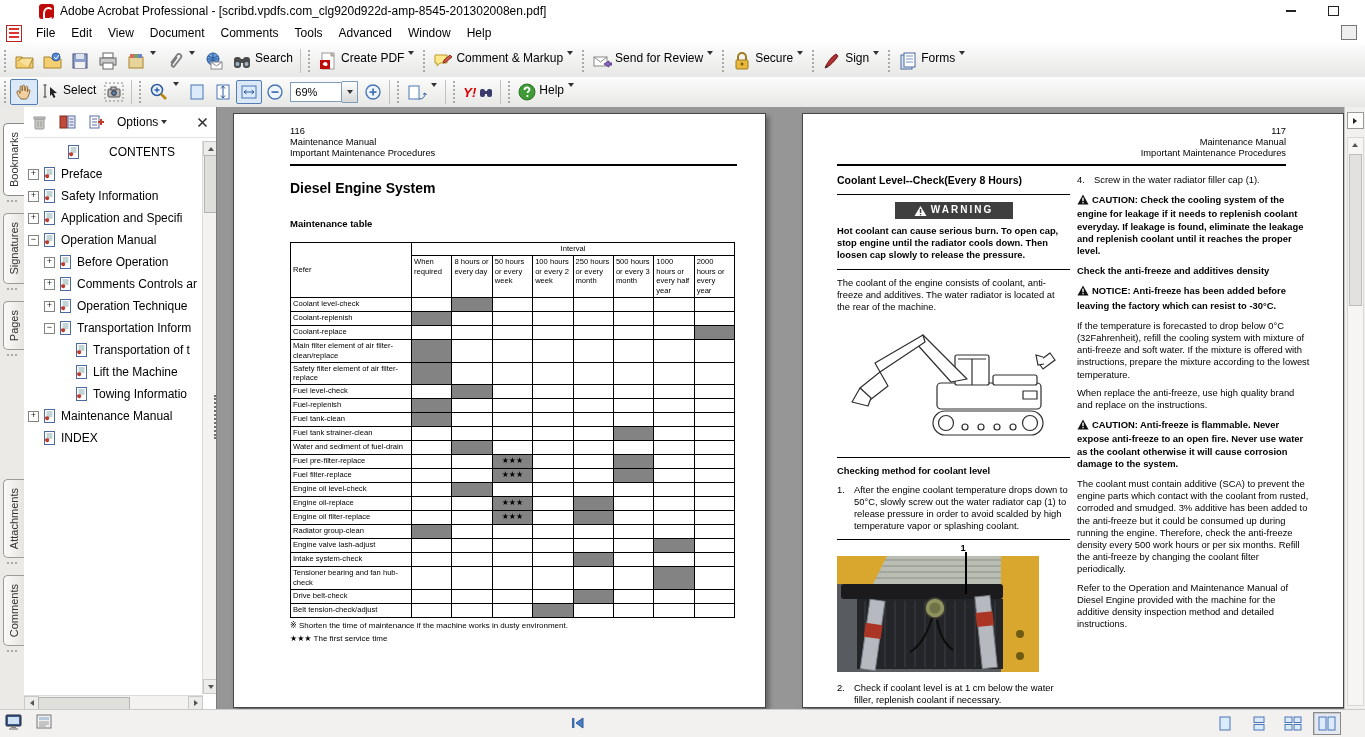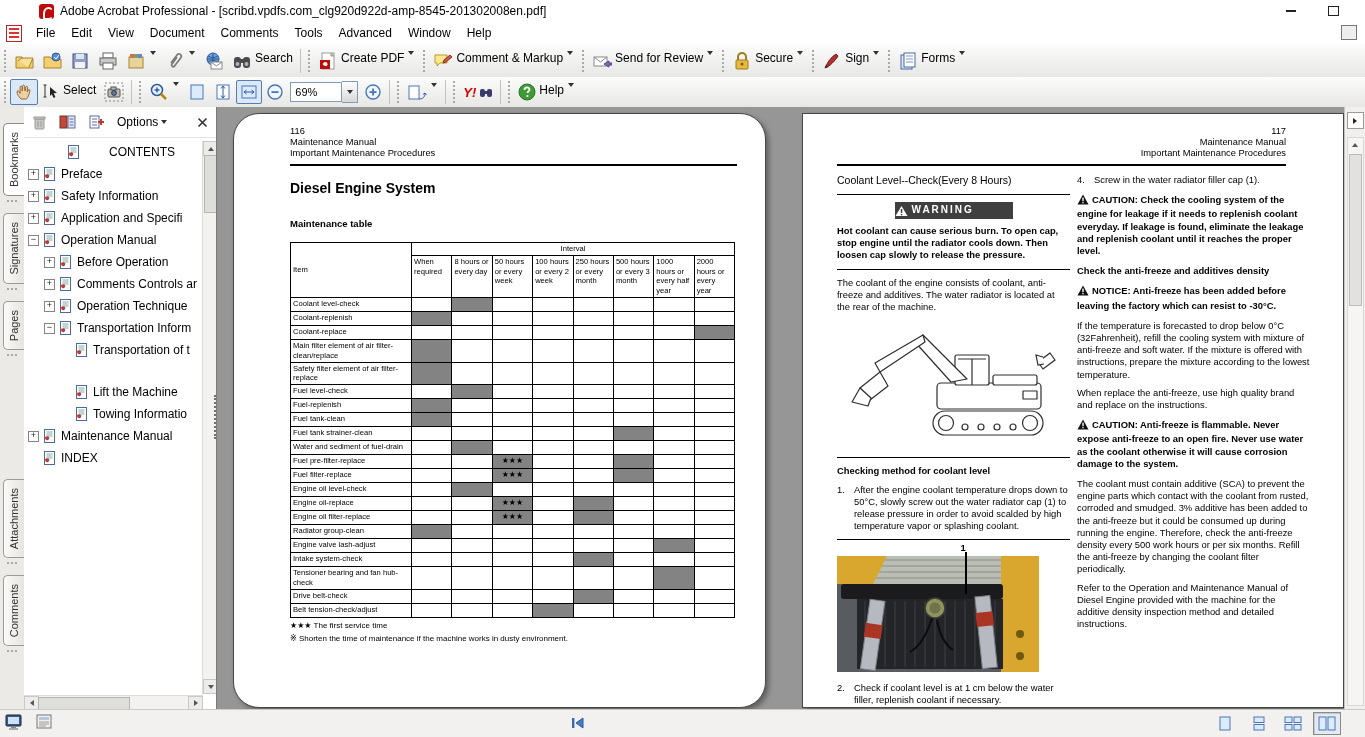--- a/index.html
+++ b/index.html
@@ -60,21 +60,21 @@
   .tri-up{width:0;height:0;border-left:3px solid transparent;border-right:3px solid transparent;border-bottom:4px solid #555;}
   .tri-dn{width:0;height:0;border-left:3px solid transparent;border-right:3px solid transparent;border-top:4px solid #555;}
   .tri-lf{width:0;height:0;border-top:3px solid transparent;border-bottom:3px solid transparent;border-right:4px solid #555;}
   .tri-rt{width:0;height:0;border-top:3px solid transparent;border-bottom:3px solid transparent;border-left:4px solid #555;}
   .v-thumb{position:absolute;left:1px;top:14px;width:11px;height:56px;background:#dededb;border:1px solid #b5b5b3;}
   .h-thumb{position:absolute;left:14px;top:1px;width:90px;height:11px;background:#dededb;border:1px solid #b5b5b3;}
   .splitter-grip{position:absolute;left:214px;top:288px;width:3px;height:44px;border-left:2px dotted #6f6f6d;}
   
   #docarea{position:absolute;left:216px;top:0;right:20px;bottom:0;background:#969696;border-left:1px solid #7a7a78;}
   .page{position:absolute;top:6px;height:593px;background:#fff;border:1px solid #474747;box-shadow:3px 3px 5px rgba(0,0,0,.35);overflow:hidden;}
-  #page116{left:16px;width:531px;border-radius:26px;}
+  #page116{left:16px;width:531px;}
   #page117{left:585px;width:540px;}
   
   #rightstrip{position:absolute;right:0;top:0;width:20px;height:100%;background:#f1f0ee;border-left:1px solid #c4c4c2;}
   .howto-btn{width:15px;height:15px;margin:5px auto 6px auto;border:1px solid #9a9a98;background:#fdfdfb;display:flex;align-items:center;justify-content:center;}
   .rs-scroll{position:absolute;left:2px;top:30px;bottom:4px;width:15px;background:#f6f5f3;border:1px solid #d8d8d6;}
   .rs-thumb{position:absolute;left:1px;top:16px;width:11px;height:150px;background:#e2e1df;border:1px solid #bcbcba;}
   
   #statusbar{position:absolute;left:0;bottom:0;width:100%;height:27px;background:#f2f1ef;border-top:1px solid #cacac8;}
   .sb-left{position:absolute;left:4px;top:3px;display:flex;gap:10px;}
   .nav-cluster{position:absolute;left:540px;top:2px;display:flex;align-items:center;gap:12px;flex-direction:column;}
@@ -101,23 +101,23 @@
   #mtable .td-cell{width:39px;height:11px;}
   #mtable .fill{background:#838383;}
   #mtable .stars{text-align:center;color:#000;font-size:8px;line-height:10px;}
   .footnote{font-size:8px;line-height:10.5px;margin-top:3px;}
   
   .p117-head{position:absolute;left:34px;top:12px;width:449px;text-align:right;}
   .p117-rule{position:absolute;left:34px;top:50px;width:449px;border-top:2px solid #000;}
   .col{position:absolute;top:60px;font-size:9.4px;line-height:12.2px;}
   #col1{left:34px;width:233px;}
   #col2{left:274px;width:233px;}
-  .c-title{font-size:10.5px;font-weight:normal;line-height:13px;}
+  .c-title{font-size:10.5px;font-weight:bold;line-height:13px;}
   .hr1{border-top:1.5px solid #000;margin:7px 0;}
-  .warn-badge{width:118px;margin:4px auto 6px auto;background:#3f3f3f;color:#fff;display:flex;align-items:center;gap:4px;height:17px;font-weight:bold;font-size:10px;letter-spacing:2px;}
+  .warn-badge{width:118px;margin:4px auto 6px auto;background:#3f3f3f;color:#fff;display:flex;align-items:center;justify-content:center;gap:4px;height:17px;font-weight:bold;font-size:10px;letter-spacing:2px;}
   .wp{font-weight:bold;margin:2px 0 6px 0;}
   .np{margin:6px 0;}
   .bnp{font-weight:bold;margin:8px 0;}
   .step{display:flex;gap:5px;margin:6px 0;}
   .step-no{flex:none;width:12px;}
   .cicon{display:inline-block;vertical-align:-2px;margin-right:3px;}
   .fig{margin:4px 0;}
   .fig2-wrap{position:relative;margin-top:2px;}
   .fig2-label{position:absolute;left:53%;top:-14px;font-size:9.4px;font-weight:bold;}
   .fig2-line{position:absolute;left:55%;top:-4px;width:2px;height:42px;background:#000;}
@@ -541,21 +541,21 @@
             <span class="expander hidden"></span>
             <span class="bm-icon">
               <svg width="15" height="14" viewBox="0 0 15 14">
                 <rect x="2.5" y="0.5" width="10" height="13" fill="#fff" stroke="#4a6aa0"></rect>
                 <path d="M4.5 3h6M4.5 5h6M4.5 7h6" stroke="#8aa"></path>
                 <path d="M3 8c3-2 5 0 4 2s-4 2-4-2z" fill="#c43a28"></path>
               </svg>
             </span>
             <span class="bm-label">Transportation of t</span>
           </div>
-          <div class="bm-row" style="padding-left: 34px; margin-top: 20px;">
+          <div class="bm-row" style="padding-left: 34px;">
             <span class="expander hidden"></span>
             <span class="bm-icon">
               <svg width="15" height="14" viewBox="0 0 15 14">
                 <rect x="2.5" y="0.5" width="10" height="13" fill="#fff" stroke="#4a6aa0"></rect>
                 <path d="M4.5 3h6M4.5 5h6M4.5 7h6" stroke="#8aa"></path>
                 <path d="M3 8c3-2 5 0 4 2s-4 2-4-2z" fill="#c43a28"></path>
               </svg>
             </span>
             <span class="bm-label">Lift the Machine</span>
           </div>
@@ -620,21 +620,21 @@
         <div class="p-pad">
           <div class="hdr-line">116</div>
           <div class="hdr-line">Maintenance Manual</div>
           <div class="hdr-line">Important Maintenance Procedures</div>
           <div class="rule2"></div>
           <div class="t116">Diesel Engine System</div>
           <div class="sub116">Maintenance table</div>
           <table id="mtable">
               <thead>
                 <tr>
-                  <th rowspan="2" class="th-item">Item</th>
+                  <th rowspan="2" class="th-item">Refer</th>
                   <th colspan="8" class="th-interval">Interval</th>
                 </tr>
                 <tr>
                   <th class="th-col">When required</th>
                   <th class="th-col">8 hours or every day</th>
                   <th class="th-col">50 hours or every week</th>
                   <th class="th-col">100 hours or every 2 week</th>
                   <th class="th-col">250 hours or every month</th>
                   <th class="th-col">500 hours or every 3 month</th>
                   <th class="th-col">1000 hours or every half year</th>
@@ -869,22 +869,22 @@
                   <td class="td-cell"></td>
                   <td class="td-cell fill"></td>
                   <td class="td-cell"></td>
                   <td class="td-cell"></td>
                   <td class="td-cell"></td>
                   <td class="td-cell"></td>
                 </tr>
               </tbody>
             </table>
           <div>
+              <div class="footnote">※ Shorten the time of maintenance if the machine works in dusty environment.</div>
               <div class="footnote">★★★ The first service time</div>
-              <div class="footnote">※ Shorten the time of maintenance if the machine works in dusty environment.</div>
             </div>
         </div>
       </div>
 
       <div id="page117" class="page">
         <div class="p117-head">
           <div class="hdr-line">117</div>
           <div class="hdr-line">Maintenance Manual</div>
           <div class="hdr-line">Important Maintenance Procedures</div>
         </div>

